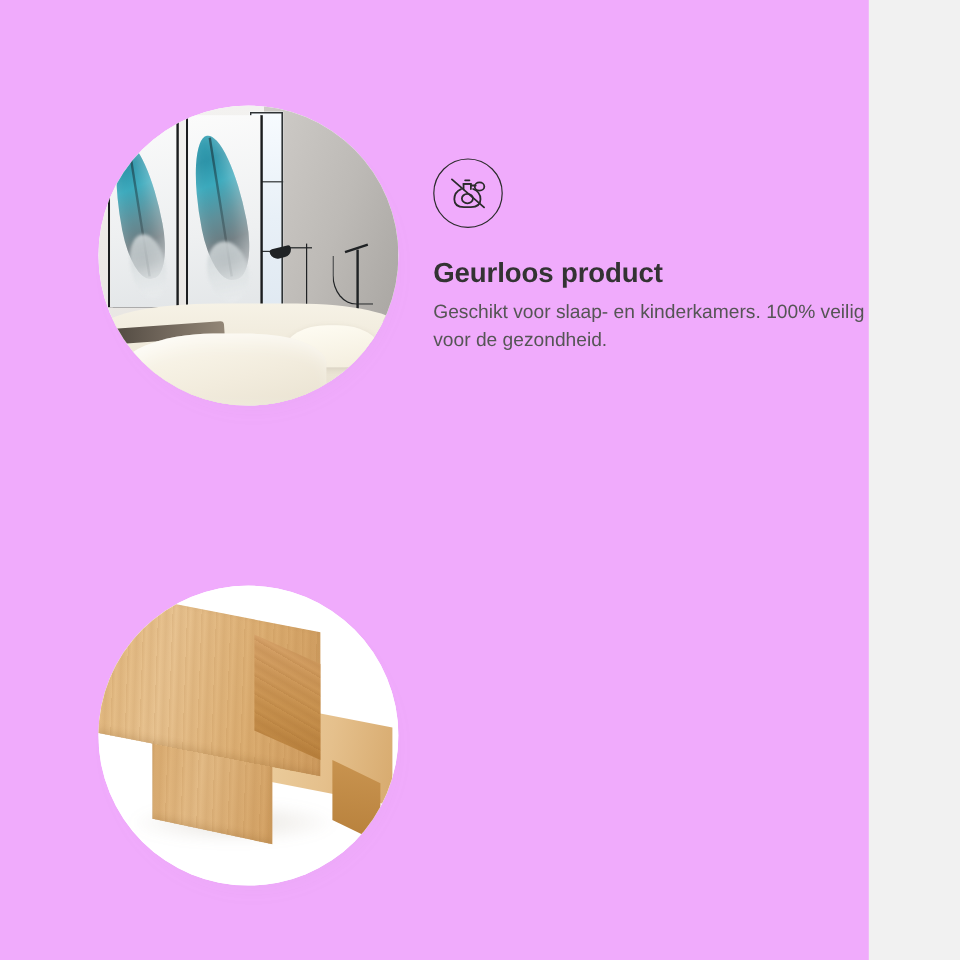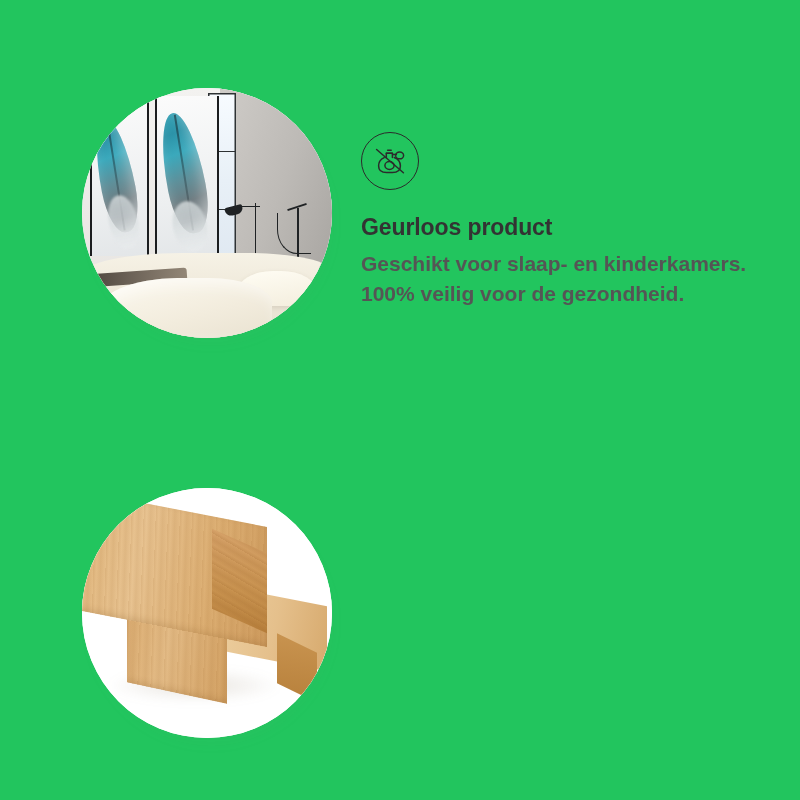--- a/index.html
+++ b/index.html
@@ -11,23 +11,24 @@
     height: 800px;
     background: #f1f1f1;
     font-family: "Liberation Sans", sans-serif;
     overflow: hidden;
     position: relative;
   }
 
   .page {
     position: absolute;
     inset: 0;
-    width: 800px;
+    width: 676px;
     height: 800px;
-    background: #22c55e;
+    background: #f0abfc;
+    padding-left: 48px;
   }
 
   
   .feature {
     position: absolute;
     left: 0;
     width: 800px;
     height: 400px;
   }
   .feature-1 { top: 0; }
@@ -341,22 +342,22 @@
   .feature-title {
     margin: 24px 0 0 0;
     font-size: 23px;
     font-weight: 700;
     color: #333333;
     letter-spacing: -0.1px;
     line-height: 1.2;
   }
   .feature-desc {
     margin: 7px 0 0 0;
-    font-size: 21px;
-    font-weight: 700;
+    font-size: 16px;
+    font-weight: 400;
     color: #555555;
     line-height: 1.45;
     max-width: 390px;
   }
 </style>
 </head>
 <body>
 
 <div class="page">
 

